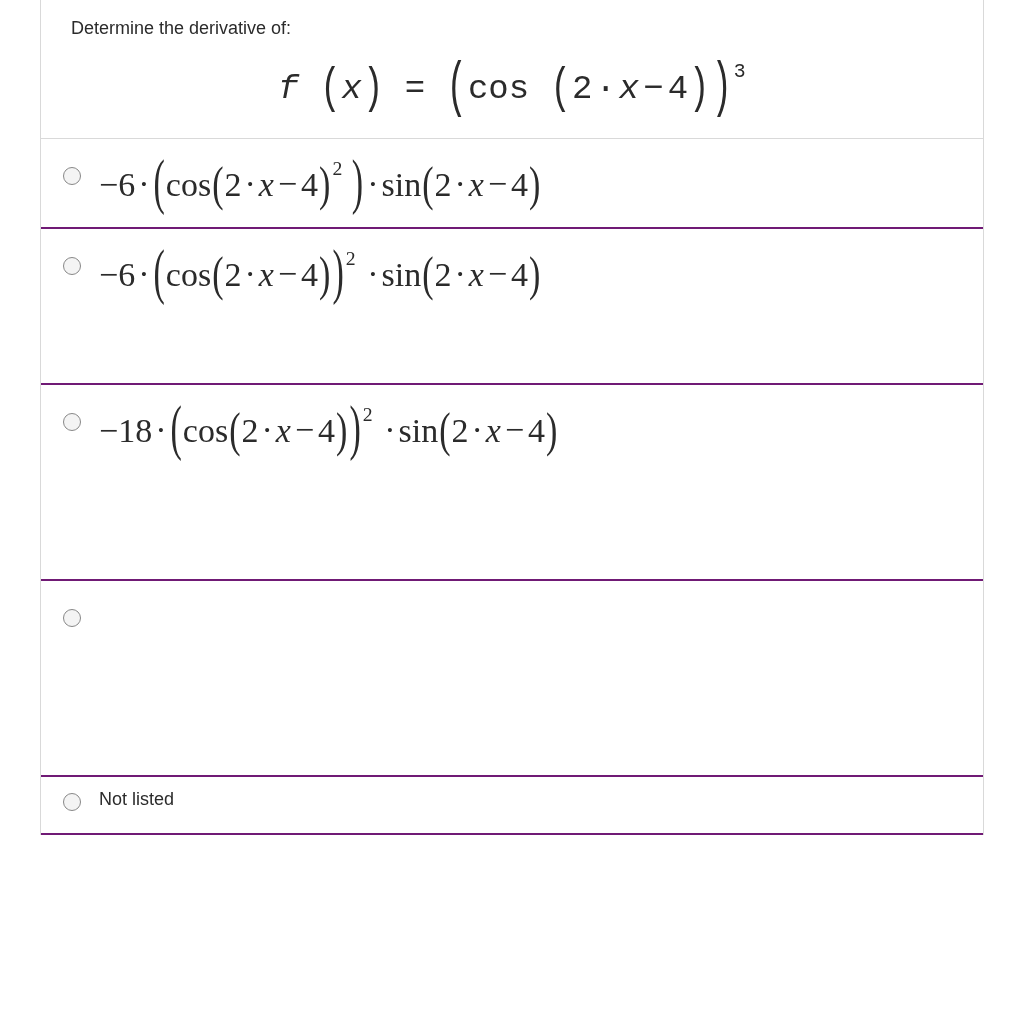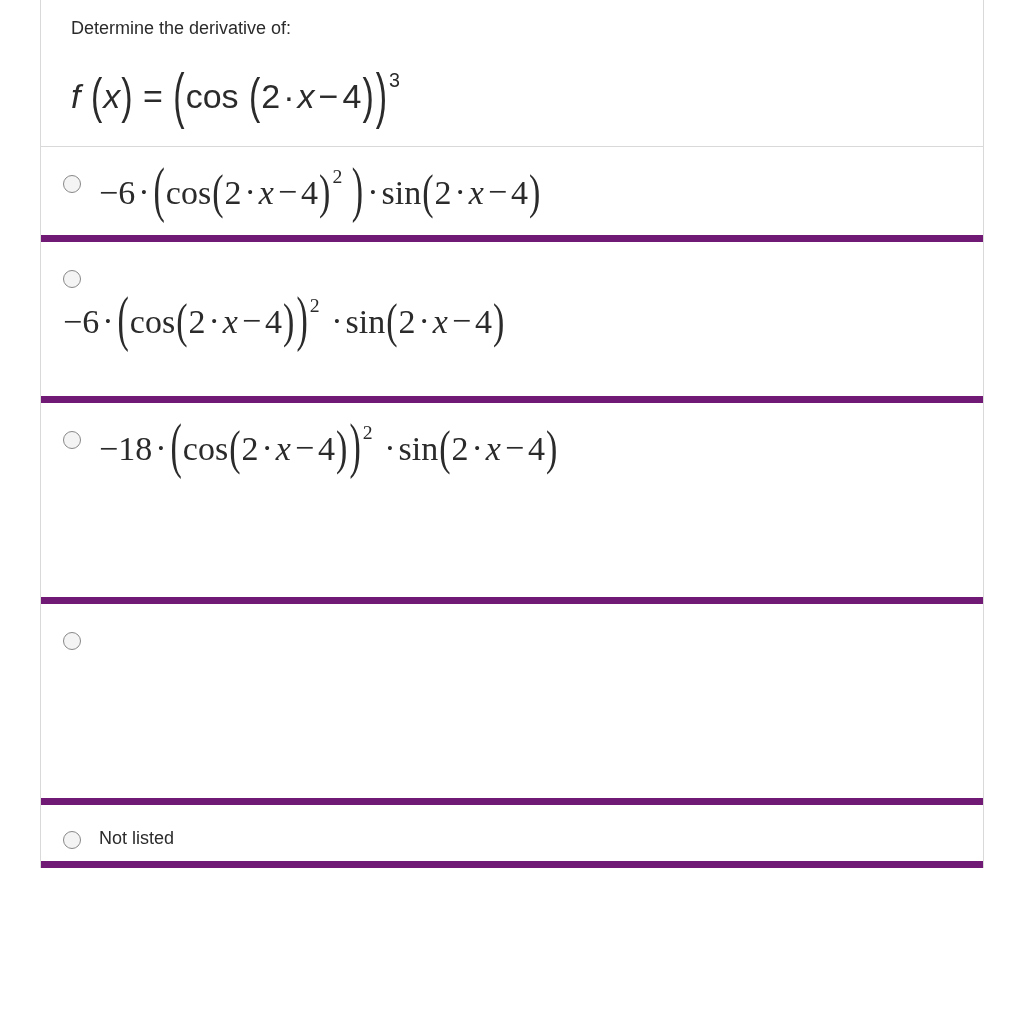--- a/index.html
+++ b/index.html
@@ -13,39 +13,40 @@
   .panel {
     border-left: 1px solid #d9d9d9;
     border-right: 1px solid #d9d9d9;
     margin: 0 40px;
   }
   .question-stem {
     padding: 18px 30px 8px 30px;
   }
   .prompt {
     font-size: 18px;
-    margin-bottom: 30px;
+    margin-bottom: 22px;
   }
   .func {
-    font-family: Liberation Sans, sans-serif;
+    font-family: Liberation Mono, monospace;
     font-size: 34px;
     margin: 10px 0 22px 0;
     white-space: nowrap;
+    text-align: center;
   }
   .answers {
     border-top: 1px solid #d9d9d9;
   }
   .answer-row {
     display: flex;
     align-items: flex-start;
     padding: 12px 18px 12px 22px;
-    border-bottom: 7px solid #701a75;
+    border-bottom: 2px solid #701a75;
     min-height: 48px;
   }
-  .answer-row.tall { min-height: 130px; flex-direction: column; }
+  .answer-row.tall { min-height: 130px; }
   .answer-row.xtall { min-height: 170px; }
   .radio {
     width: 16px; height: 16px;
     border: 1px solid #888;
     border-radius: 50%;
     background: #f4f4f4;
     margin-top: 16px;
     margin-right: 18px;
     flex: 0 0 16px;
   }
@@ -119,20 +120,20 @@
       <div class="radio"></div>
       <div class="math">
         <span>−18</span><span class="dot">·</span><span class="lpb">(</span><span>cos</span><span class="lp">(</span><span>2</span><span class="dot">·</span><span class="it">x</span><span class="minus">−</span><span>4</span><span class="rp">)</span><span class="rpb">)</span><sup class="exp">2</sup><span>&nbsp;</span><span class="dot">·</span><span>sin</span><span class="lp">(</span><span>2</span><span class="dot">·</span><span class="it">x</span><span class="minus">−</span><span>4</span><span class="rp">)</span>
       </div>
     </div>
 
     <div class="answer-row xtall">
       <div class="radio"></div>
     </div>
 
-    <div class="answer-row small" style="min-height:32px;align-items:flex-end;">
+    <div class="answer-row small" style="min-height:32px;">
       <div class="radio"></div>
       <div class="text-ans">Not listed</div>
     </div>
 
 
   </div>
 </div>
 
 </body></html>

